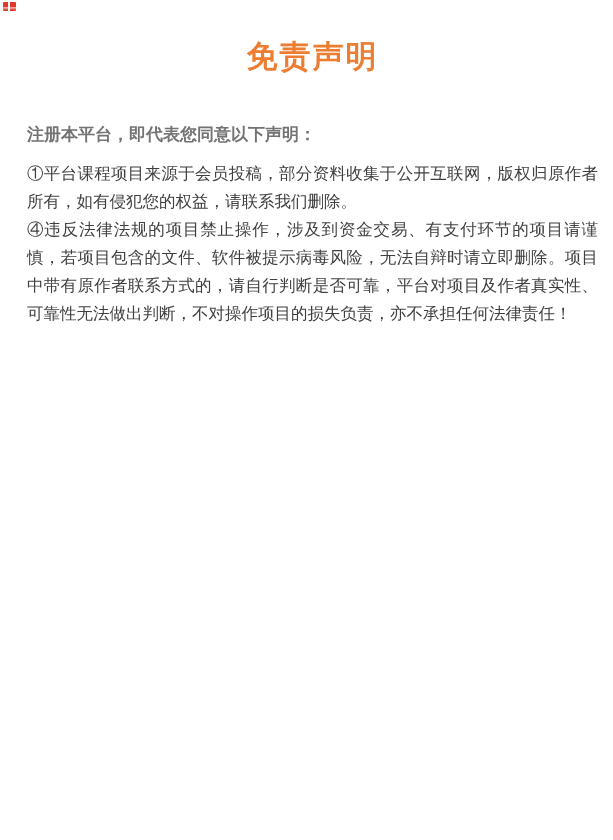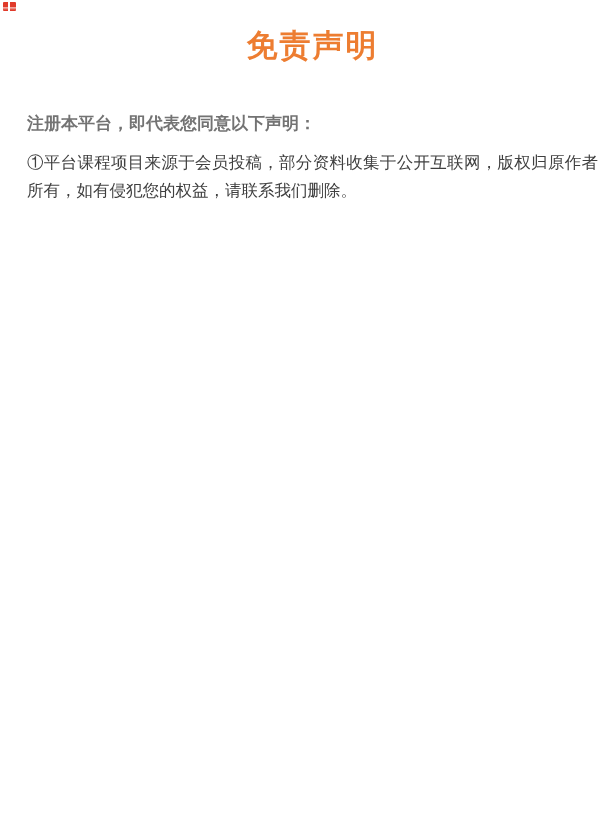--- a/index.html
+++ b/index.html
@@ -22,21 +22,21 @@
     height: 9px;
     background:
       linear-gradient(0deg, transparent 0 1px, rgba(255,255,255,.55) 3px 4px, transparent 4px),
       linear-gradient(90deg, #e03a2a 0 5px, #ffffff 5px 7px, #e03a2a 7px 13px);
     border-radius: 1px;
   }
   .doc {
     box-sizing: border-box;
     width: 613px;
     height: 840px;
-    padding: 28px 15px 0 27px;
+    padding: 39px 15px 0 27px;
   }
   .title {
     margin: 0;
     text-align: center;
     color: #ED7D31;
     font-size: 31px;
     line-height: 36px;
     font-weight: bold;
     letter-spacing: 2px;
   }
@@ -62,14 +62,15 @@
 </head>
 <body>
 
 <span class="corner-mark"></span>
 
 <div class="doc">
   <h1 class="title">免责声明</h1>
   <p class="intro">注册本平台，即代表您同意以下声明：</p>
   <div class="content">
     <p>①平台课程项目来源于会员投稿，部分资料收集于公开互联网，版权归原作者所有，如有侵犯您的权益，请联系我们删除。</p>
+    <p>④违反法律法规的项目禁止操作，涉及到资金交易、有支付环节的项目请谨慎，若项目包含的文件、软件被提示病毒风险，无法自辩时请立即删除。项目中带有原作者联系方式的，请自行判断是否可靠，平台对项目及作者真实性、可靠性无法做出判断，不对操作项目的损失负责，亦不承担任何法律责任！</p>
   </div>
 </div>
 
 </body></html>

